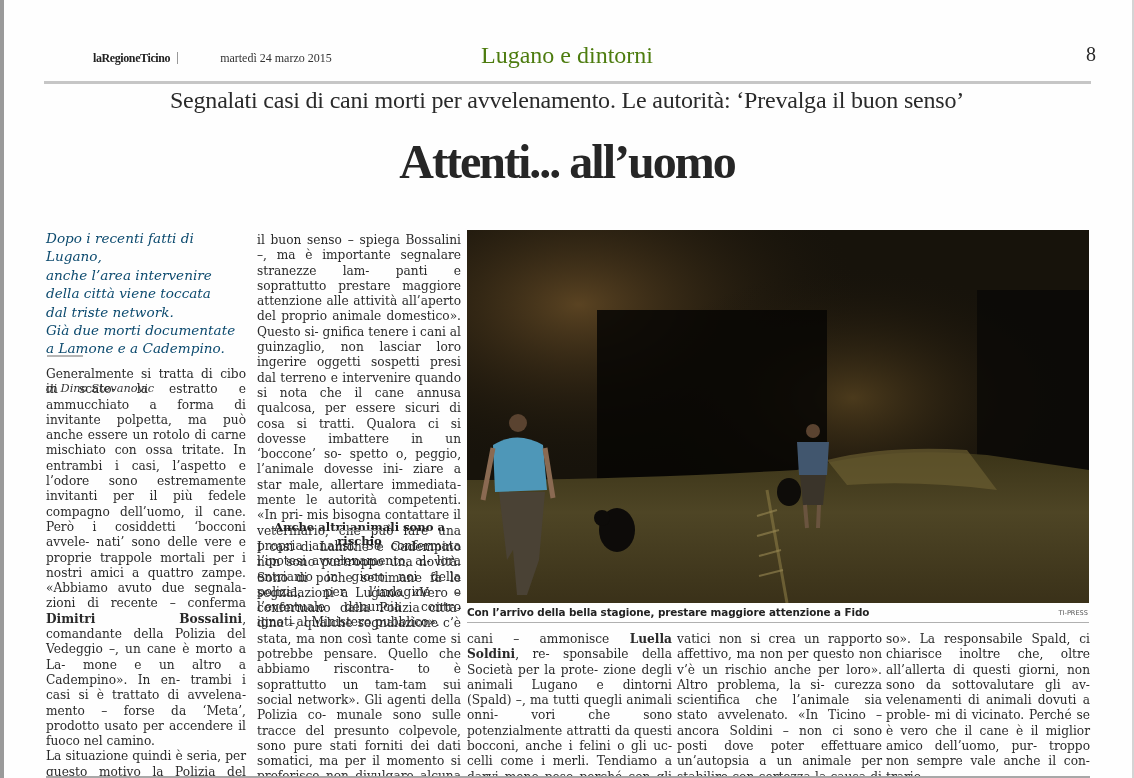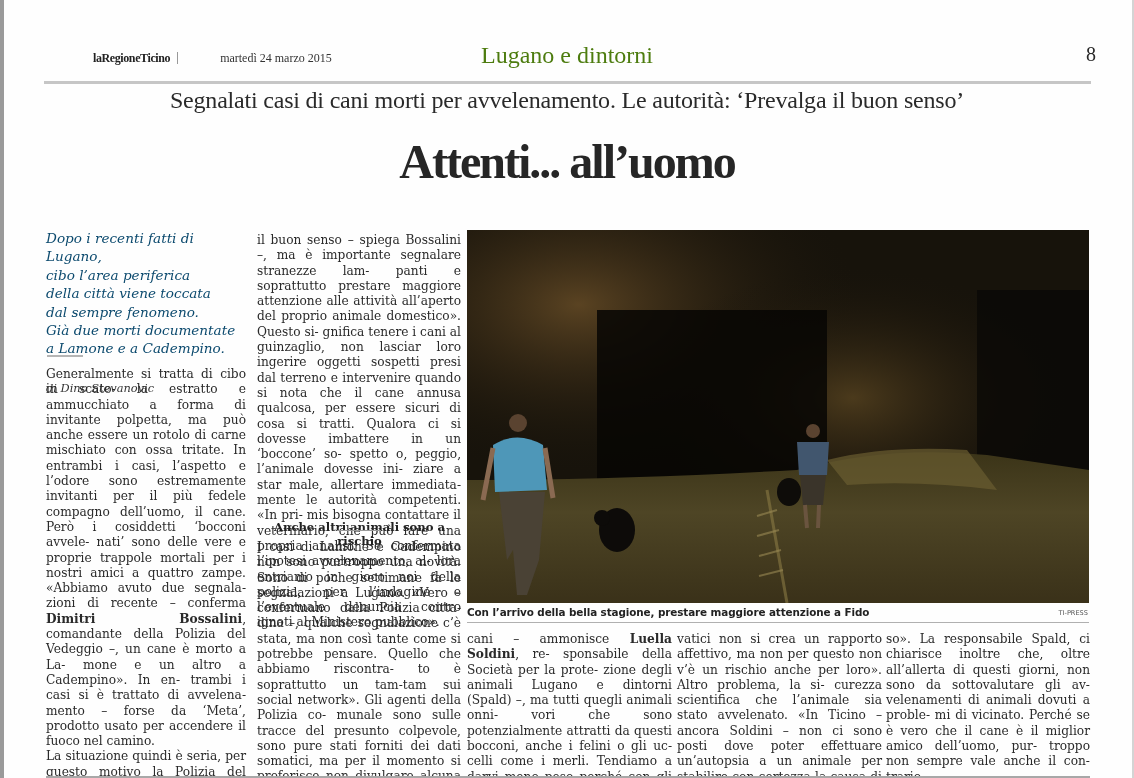--- a/index.html
+++ b/index.html
@@ -107,23 +107,23 @@
 </div>
 <div class="section">Lugano e dintorni</div>
 <div class="pageno">8</div>
 <div class="header-rule"></div>
 
 <div class="kicker">Segnalati casi di cani morti per avvelenamento. Le autorità: ‘Prevalga il buon senso’</div>
 <div class="headline">Attenti... all’uomo</div>
 
 <div class="intro">
   <div>Dopo i recenti fatti di Lugano,</div>
-  <div>cibo l’area periferica</div>
+  <div>anche l’area intervenire</div>
   <div>della città viene toccata</div>
-  <div>dal sempre fenomeno.</div>
+  <div>dal triste network.</div>
   <div>Già due morti documentate</div>
   <div>a Lamone e a Cadempino.</div>
 </div>
 <div class="byline">di Dino Stevanovic</div>
 <div class="byline-rule"></div>
 
 <div class="col" style="left:46px; top:367px; width:200px;">
   <p><span>Generalmente si tratta di cibo in scato- la estratto e ammucchiato a forma di invitante polpetta, ma può anche essere un rotolo di carne mischiato con ossa tritate. In entrambi i casi, l’aspetto e l’odore sono estremamente invitanti per il più fedele compagno dell’uomo, il cane. Però i cosiddetti ‘bocconi avvele- nati’ sono delle vere e proprie trappole mortali per i nostri amici a quattro zampe. «Abbiamo avuto due segnala- zioni di recente – conferma </span><b>Dimitri Bossalini</b><span>, comandante della Polizia del Vedeggio –, un cane è morto a La- mone e un altro a Cadempino». In en- trambi i casi si è trattato di avvelena- mento – forse da ‘Meta’, prodotto usato per accendere il fuoco nel camino.</span></p>
   <p>La situazione quindi è seria, per questo motivo la Polizia del Vedeggio ha ema- nato un comunicato per informare la popolazione dei due comuni interessa- ti, invitando tutta la cittadinanza a pre- stare attenzione a movimenti sospetti e – se del caso – segnalarli prontamente all’autorità. D’altro canto si chiede di non eccedere nell’allarmismo. «I casi non sono tanti, chiediamo che prevalga</p>
 </div>

